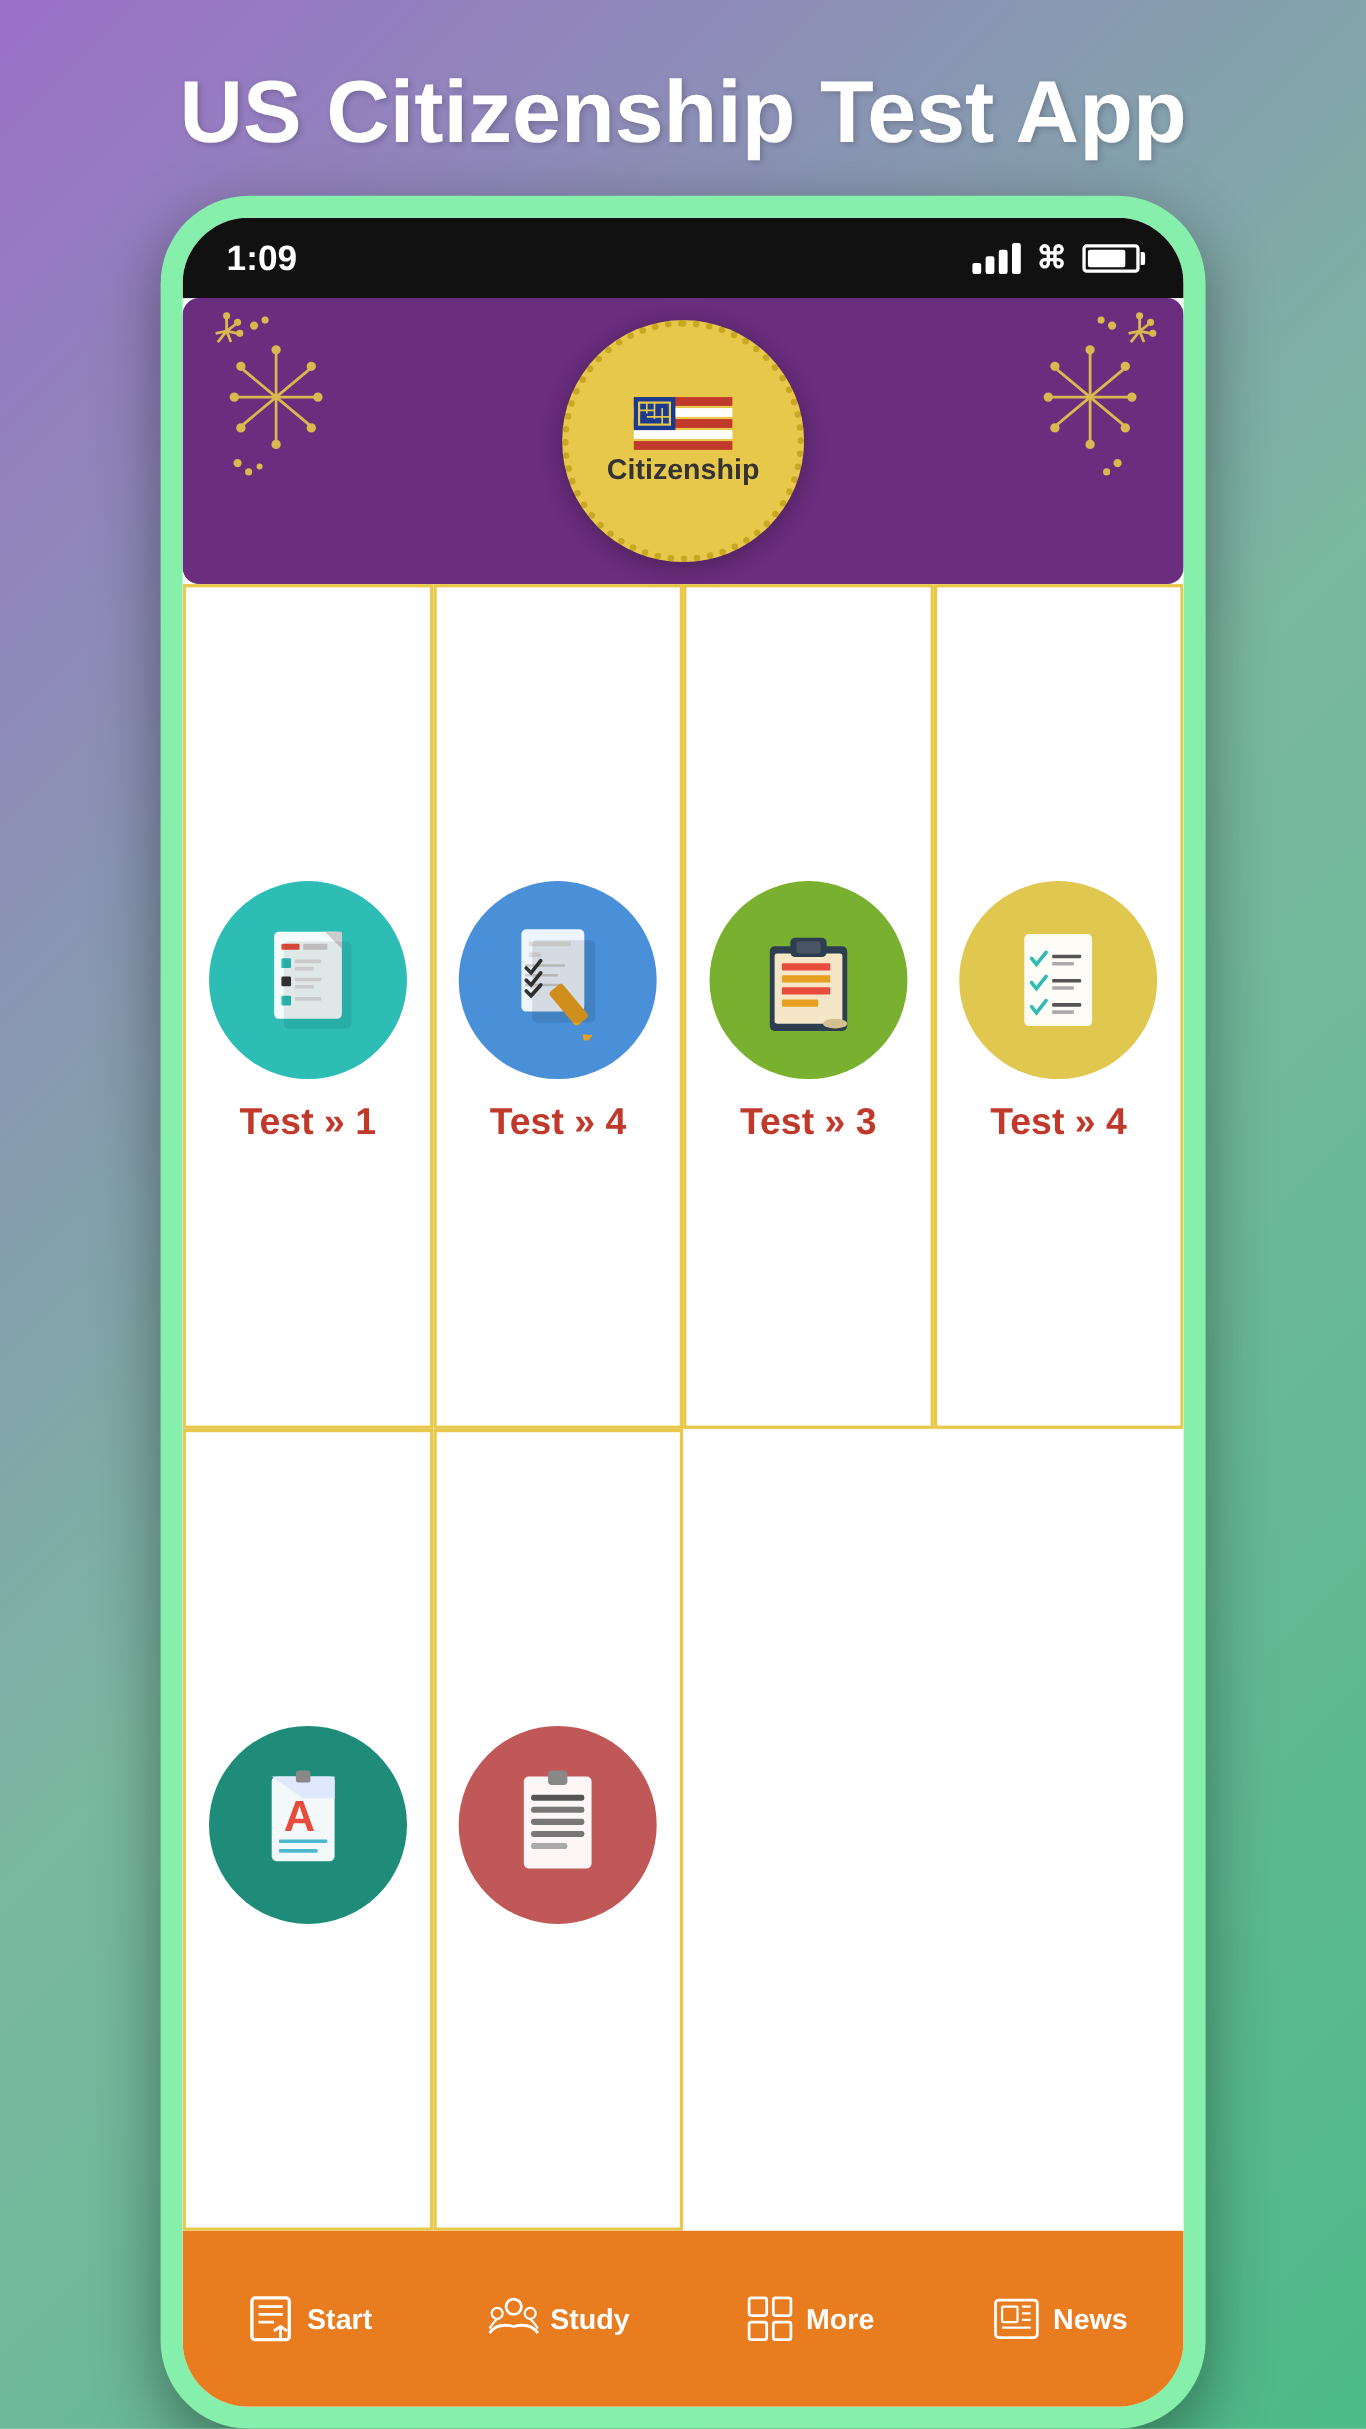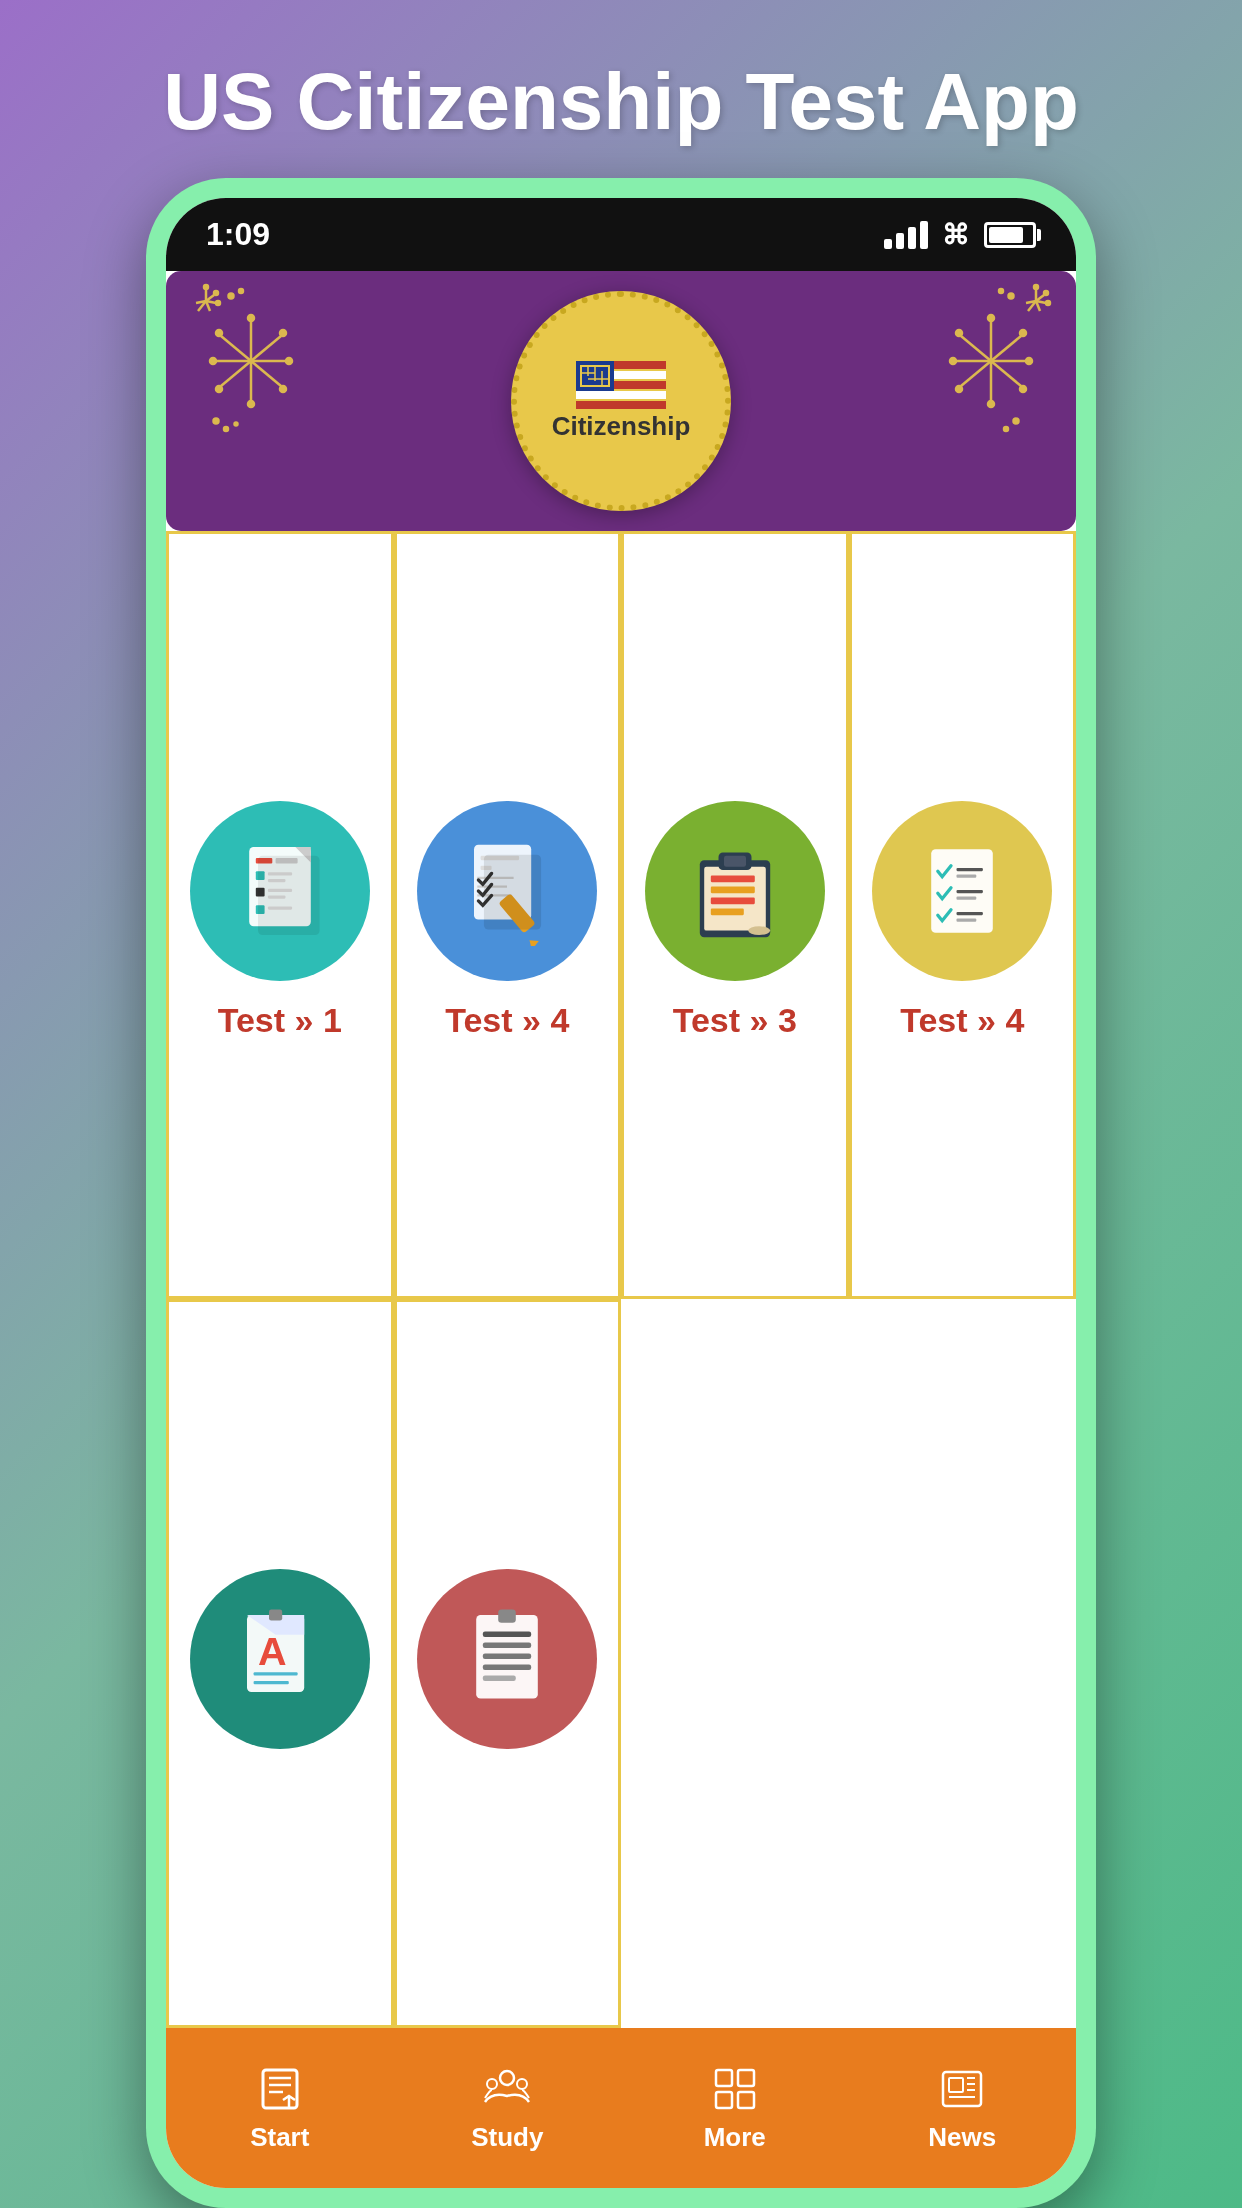--- a/index.html
+++ b/index.html
@@ -175,21 +175,20 @@
     
     .bottom-nav {
       background: #e87c1e;
       display: flex;
       height: 160px;
       flex-shrink: 0;
     }
     .nav-item {
       flex: 1;
       display: flex;
-      flex-direction: column;
       align-items: center;
       justify-content: center;
       gap: 8px;
       cursor: pointer;
       color: white;
     }
     .nav-label {
       font-size: 26px;
       font-weight: 600;
       color: white;

